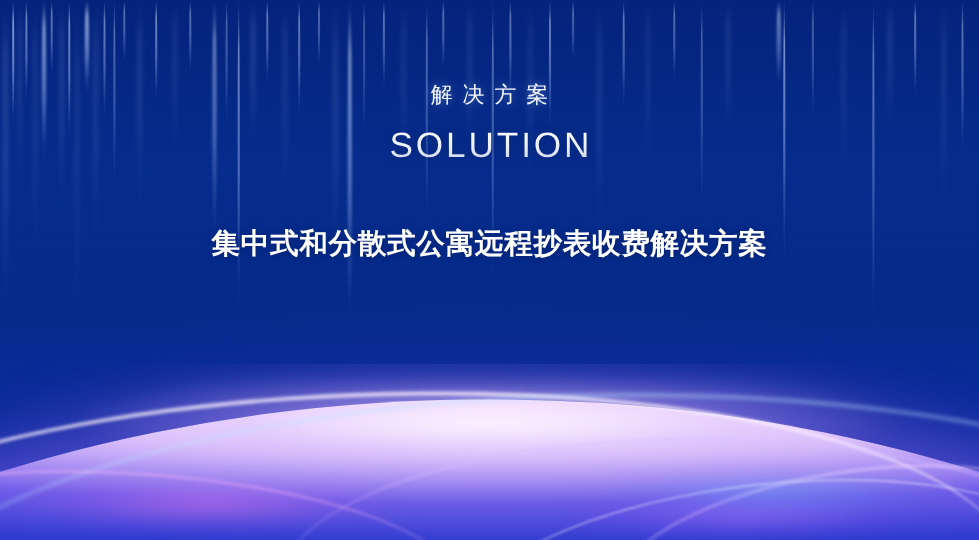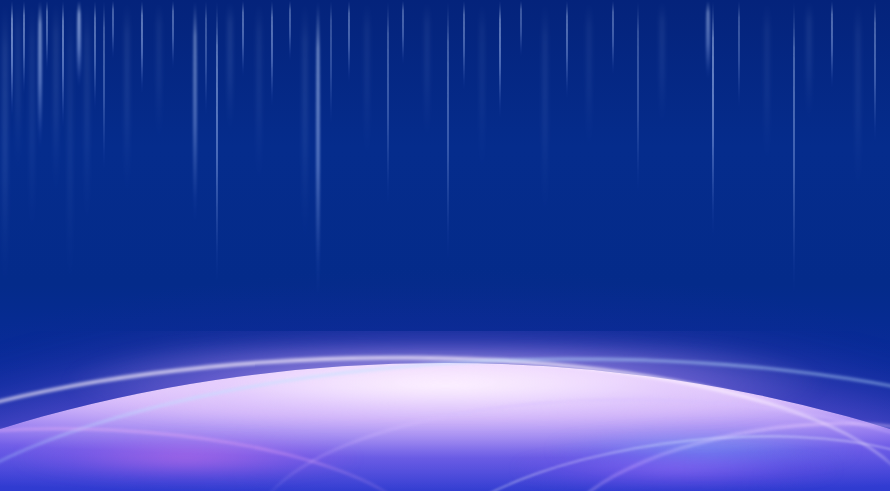--- a/index.html
+++ b/index.html
@@ -309,18 +309,21 @@
     <div class="swirl swirl-c"></div>
     <div class="swirl swirl-d"></div>
     <div class="swirl swirl-e"></div>
     <div class="swirl swirl-f"></div>
     <div class="haze-pink"></div>
     <div class="haze-cyan"></div>
     <div class="haze-violet"></div>
   </div>
 
   <div class="content">
-
-
-
+    <div class="eyebrow">解决方案</div>
+
+
+    <div class="solution">SOLUTION</div>
+
+    <div class="subtitle">集中式和分散式公寓远程抄表收费解决方案</div>
   </div>
 
 </div>
 
 </body></html>

